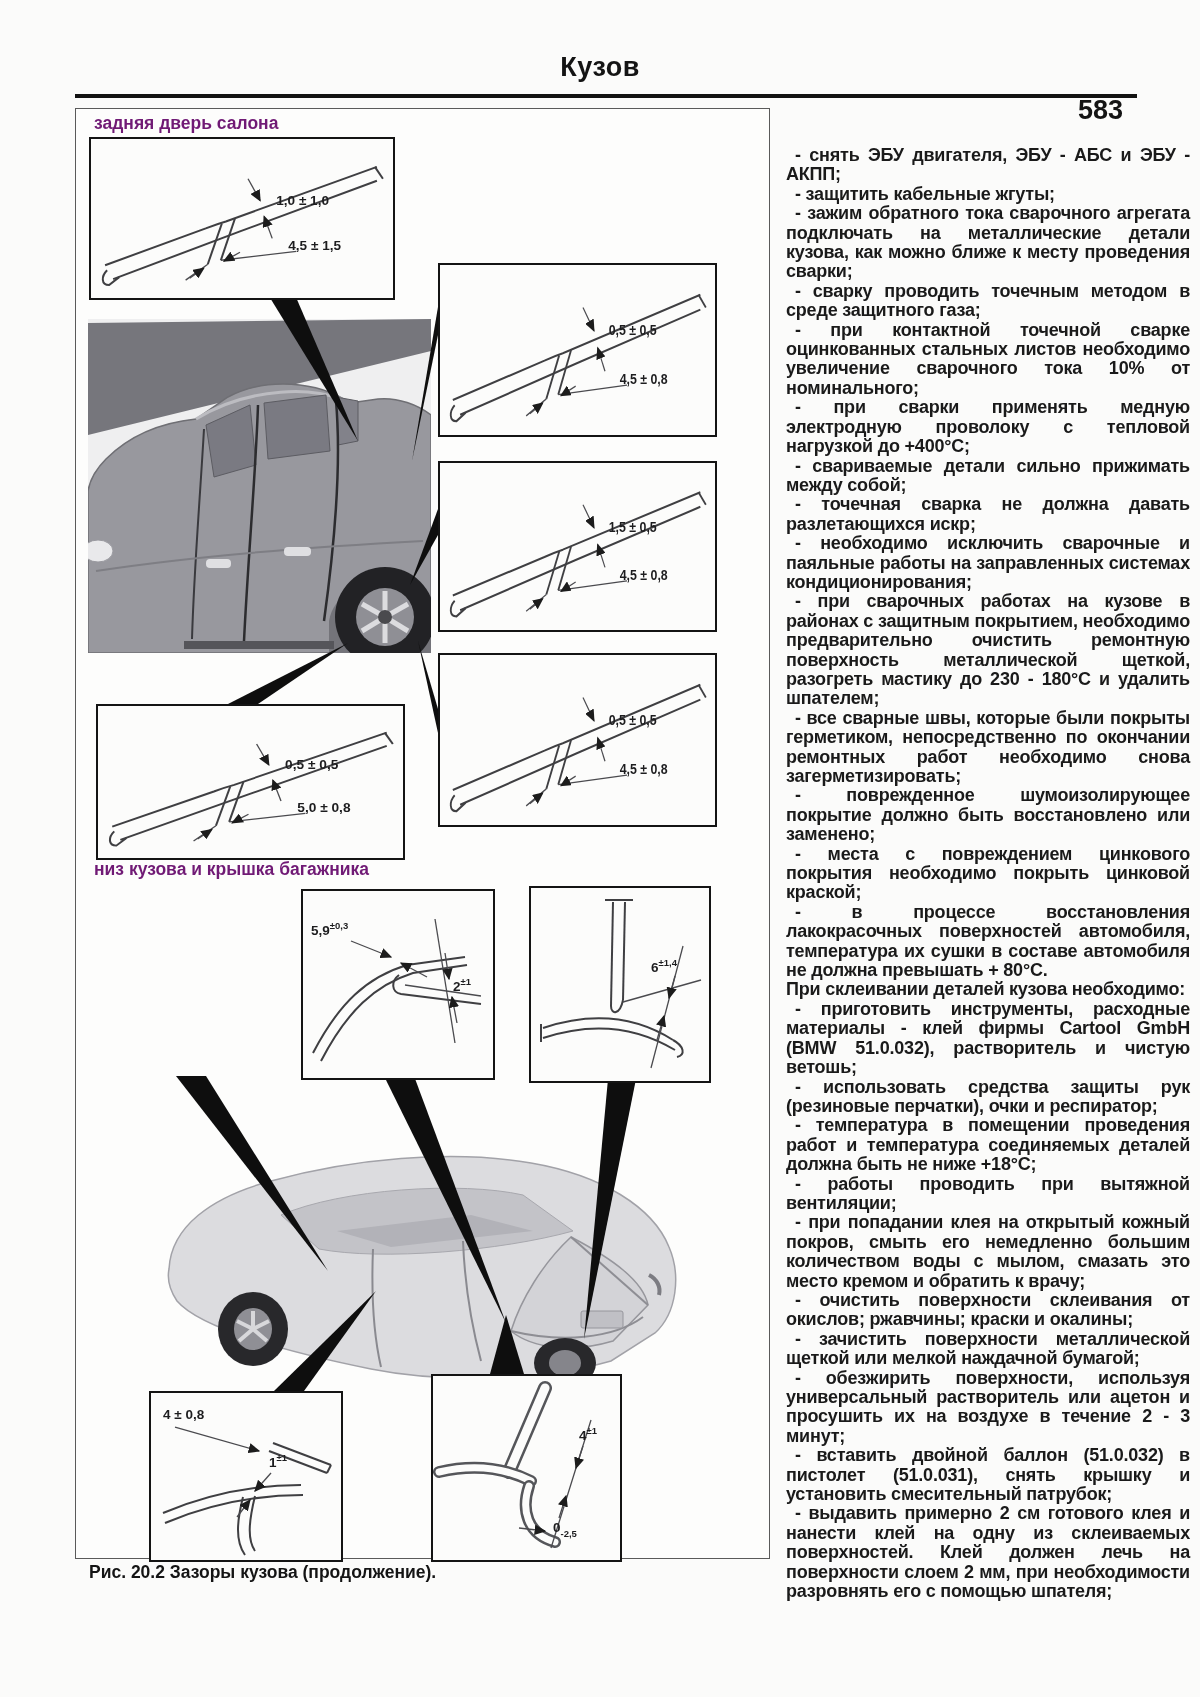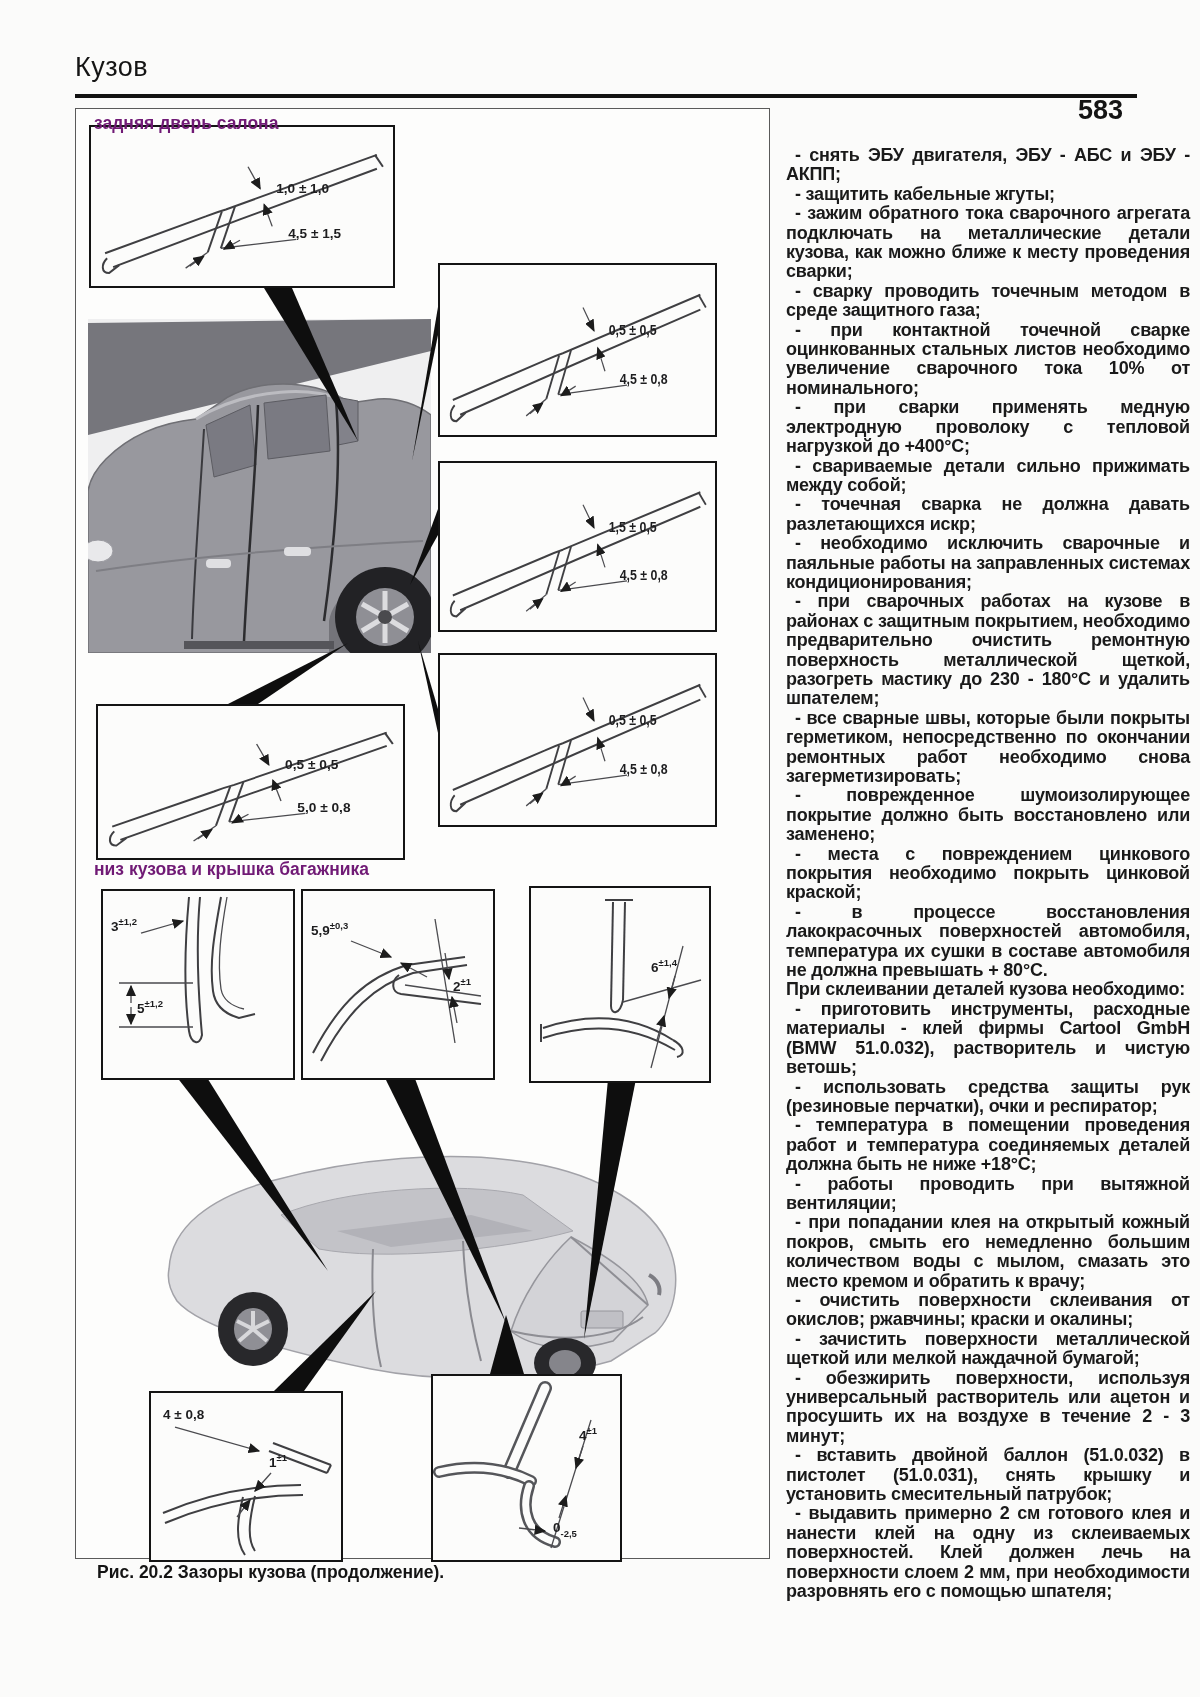--- a/index.html
+++ b/index.html
@@ -2,36 +2,36 @@
 <html lang="ru"><head>
 <meta charset="utf-8">
 <style>
   html,body{margin:0;padding:0;}
   body{
     width:1200px;height:1697px;position:relative;
     background:#fbfbfa;color:#141414;
     font-family:"Liberation Sans", sans-serif;
     overflow:hidden;
   }
-  .hdr-title{position:absolute;top:52px;left:75px;width:1050px;text-align:left;
-    font-size:27px;font-weight:normal;letter-spacing:.5px;}
+  .hdr-title{position:absolute;top:52px;left:75px;width:1050px;text-align:center;
+    font-size:27px;font-weight:bold;letter-spacing:.5px;}
   .hdr-page{position:absolute;top:52px;left:1078px;width:70px;
     font-size:27px;font-weight:bold;margin-top:43px;}
   .hdr-rule{position:absolute;top:94px;left:75px;width:1062px;height:4px;background:#121212;}
 
   .panel{position:absolute;left:75px;top:108px;width:693px;height:1449px;
     border:1px solid #5a5a5a;background:#fdfdfc;}
   .panel-label{position:absolute;font-size:17.5px;font-weight:bold;color:#701a75;z-index:4;}
   .inset{position:absolute;border:2.5px solid #141414;background:#fcfcfb;z-index:3;}
   .inset svg{display:block;width:100%;height:100%;}
   .photo{position:absolute;z-index:1;}
   .photo svg{display:block;width:100%;height:100%;}
   .wedges{position:absolute;left:0;top:0;width:693px;height:1449px;z-index:2;}
 
-  .caption{position:absolute;left:97px;top:1562px;font-size:17.5px;font-weight:bold;}
+  .caption{position:absolute;left:89px;top:1562px;font-size:17.5px;font-weight:bold;}
 
   .text-col{position:absolute;left:786px;top:106px;width:404px;
     font-size:18px;line-height:19.4px;font-weight:600;text-align:justify;
     letter-spacing:-0.2px;color:#1a1a1a;margin-top:40px;}
   .text-col p{margin:0;text-indent:9px;}
   .text-col p.flush{text-indent:0;}
 
   svg text{font-family:"Liberation Sans", sans-serif;}
   .dim{font-size:13.5px;font-weight:bold;fill:#1d1d1f;}
   .dim .sup{font-size:9.5px;}
@@ -138,21 +138,21 @@
       <polygon points="362,600 362,624 342,532"></polygon>
       <polygon points="152,595 182,595 272,534"></polygon>
       <polygon points="100,967 130,967 252,1162"></polygon>
       <polygon points="308,967 338,967 430,1214"></polygon>
       <polygon points="532,970 560,970 508,1230"></polygon>
       <polygon points="198,1282 228,1282 300,1182"></polygon>
       <polygon points="414,1265 448,1265 430,1206"></polygon>
     </g>
   </svg>
 
-  <div class="inset" style="left:13px;top:16px;width:302px;height:159px">
+  <div class="inset" style="left:13px;top:28px;width:302px;height:159px">
     <svg viewBox="0 0 300 160" preserveAspectRatio="none">
       <use href="#seam"></use>
       <text class="dim" x="184" y="66">1,0 ± 1,0</text>
       <text class="dim" x="196" y="112">4,5 ± 1,5</text>
     </svg>
   </div>
 
   <div class="inset" style="left:362px;top:154px;width:275px;height:170px">
     <svg viewBox="0 0 300 160" preserveAspectRatio="none">
       <use href="#seam"></use>
@@ -180,34 +180,20 @@
   <div class="inset" style="left:20px;top:595px;width:305px;height:152px">
     <svg viewBox="0 0 300 160" preserveAspectRatio="none">
       <use href="#seam"></use>
       <text class="dim" x="184" y="66">0,5 ± 0,5</text>
       <text class="dim" x="196" y="112">5,0 ± 0,8</text>
     </svg>
   </div>
 
   <div class="panel-label" style="left:18px;top:750px">низ кузова и крышка багажника</div>
 
-  <div class="inset" style="left:25px;top:780px;width:190px;height:187px">
-    <svg viewBox="0 0 190 187" preserveAspectRatio="none">
-      <path class="ln" d="M86,6 C82,50 80,95 86,140 C88,153 97,155 99,144 C95,100 93,50 97,6"></path>
-      <path class="ln" d="M118,6 C112,40 106,70 110,100 C112,115 122,123 136,127 L152,123"></path>
-      <path class="thin" d="M124,6 C118,40 114,70 118,98 C120,109 128,115 141,118"></path>
-      <path class="thin" d="M38,42 L80,30" marker-end="url(#ah)"></path>
-      <path class="thin" d="M16,92 L90,92"></path>
-      <path class="thin" d="M16,136 L90,136"></path>
-      <path class="thin" d="M28,112 L28,95" marker-end="url(#ah)"></path>
-      <path class="thin" d="M28,116 L28,133" marker-end="url(#ah)"></path>
-      <text class="dim" x="8" y="40"><tspan>3</tspan><tspan class="sup" dy="-6">±1,2</tspan></text>
-      <text class="dim" x="34" y="122"><tspan>5</tspan><tspan class="sup" dy="-6">±1,2</tspan></text>
-    </svg>
-  </div>
 
   <div class="inset" style="left:225px;top:780px;width:190px;height:187px">
     <svg viewBox="0 0 190 187" preserveAspectRatio="none">
       <path class="ln" d="M10,162 C36,112 64,86 104,74 L162,66"></path>
       <path class="ln" d="M18,170 C44,120 72,94 110,82 L164,74"></path>
       <path class="ln" d="M96,84 C88,90 88,101 98,103 L178,113"></path>
       <path class="thin" d="M178,105 L102,94"></path>
       <path class="thin" d="M132,28 L152,152"></path>
       <path class="thin" d="M48,50 L88,66" marker-end="url(#ah)"></path>
       <path class="thin" d="M124,86 L98,72" marker-end="url(#ah)"></path>

